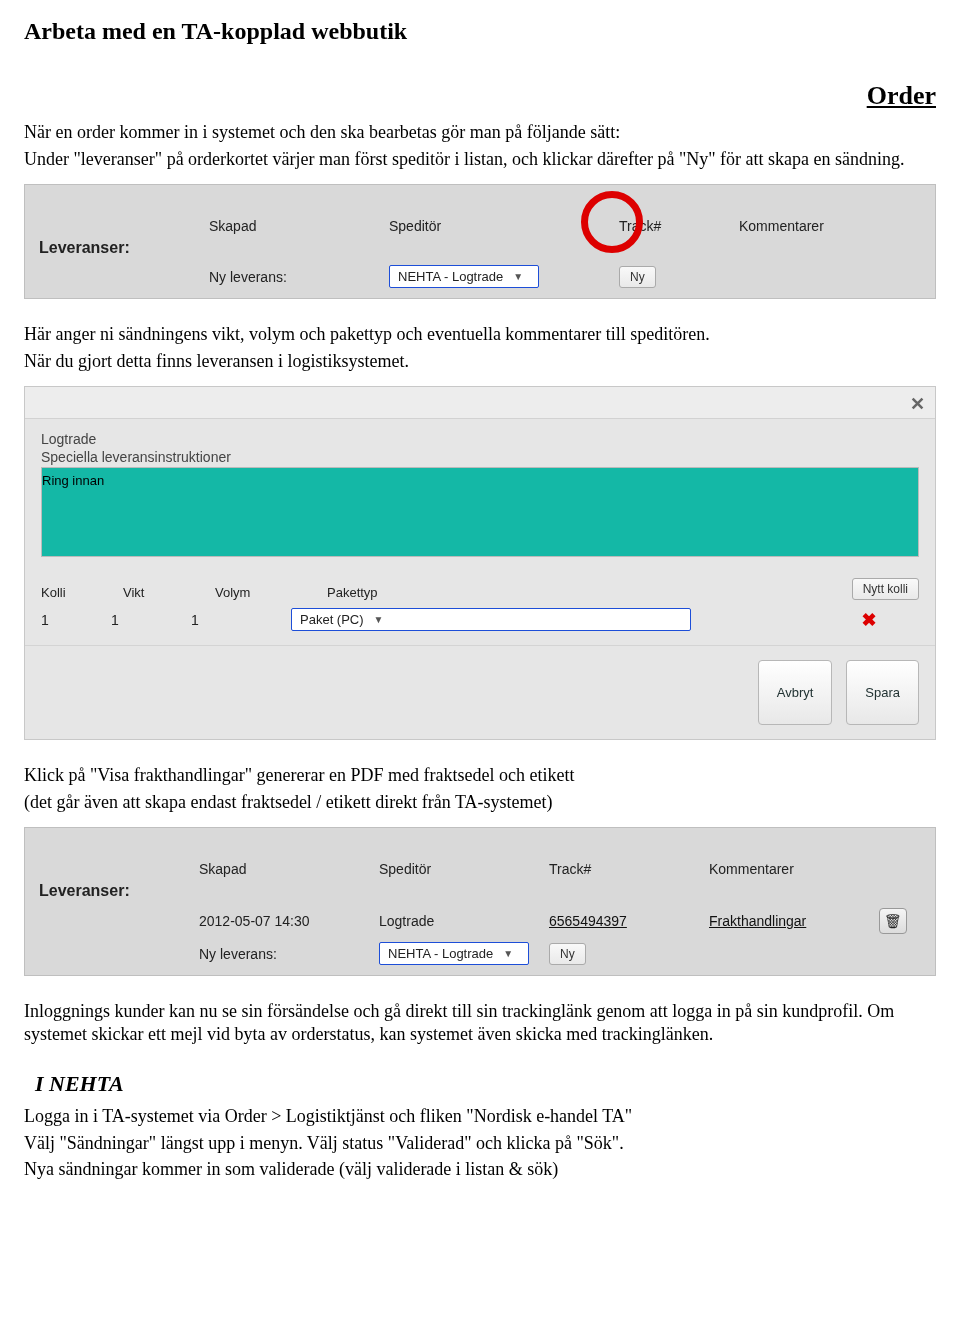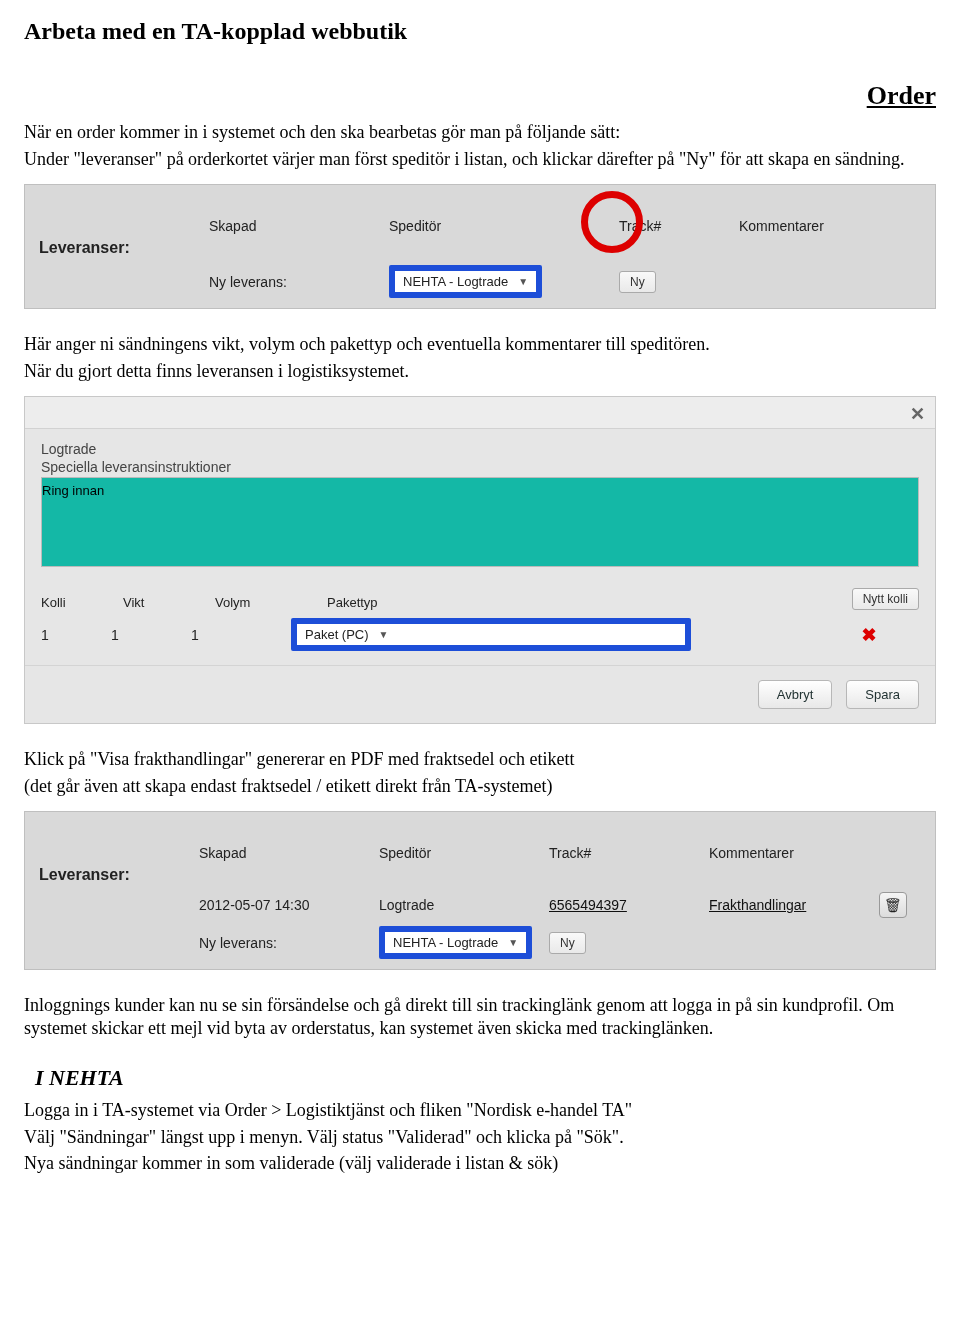--- a/index.html
+++ b/index.html
@@ -48,21 +48,21 @@
     position: relative;
   }
   .lbl-bold { font-weight: bold; font-size: 16px; margin-top: 44px; }
   .col-h { font-size: 14px; }
 
   
   #panel1 .headrow { display: grid; grid-template-columns: 170px 180px 230px 120px 1fr; align-items: center; }
   #panel1 .datarow { display: grid; grid-template-columns: 170px 180px 230px 120px 1fr; align-items: center; margin-top: 8px; }
   .dropdown {
     display: inline-flex; align-items: center; 
-    background: #fff; border: 6px solid #1d4ed8; padding: 3px 8px;
+    background: #fff; border: 1px solid #1d4ed8; padding: 3px 8px;
     min-width: 150px; font-size: 13px; border-radius: 2px;
   }
   .dropdown .chev { font-size: 10px; color: #555; margin-left: 10px; }
   .btn-sm {
     display: inline-block; background: linear-gradient(#f9f9f9,#e9e9e9);
     border: 1px solid #aaa; border-radius: 3px; padding: 3px 10px;
     font-size: 12px; color: #333;
   }
   .highlight-ring {
     position: absolute;
@@ -82,21 +82,21 @@
     width: 100%; height: 90px; background: #14b8a6; border: 1px solid #bbb;
     resize: none; font-family: Arial; font-size: 13px; padding: 5px 0;
   }
   #panel2 .kolli-head { display: grid; grid-template-columns: 60px 70px 90px 1fr 100px; align-items: end; gap: 22px; margin-top: 18px; font-size: 13px; color: #222; }
   #panel2 .kolli-row { display: grid; grid-template-columns: 60px 70px 90px 1fr 100px; align-items: center; gap: 10px; margin-top: 8px; }
   #panel2 .wide-dd { flex: 1; min-width: 400px; }
   .del-x { color: #d00; font-size: 18px; font-weight: bold; text-align: center; }
   #panel2 .dlg-foot { text-align: right; padding: 14px 16px 14px 16px; background: #e6e6e6; border-top: 1px solid #d4d4d4; }
   .btn {
     display: inline-block; background: linear-gradient(#fff,#e8e8e8);
-    border: 1px solid #b7b7b7; border-radius: 4px; padding: 6px 18px;
+    border: 1px solid #b7b7b7; border-radius: 4px; padding: 24px 18px;
     font-size: 13px; color: #233; margin-left: 10px;
   }
 
   
   #panel3 .grid-head { display: grid; grid-template-columns: 160px 180px 170px 160px 170px 50px; align-items: center; }
   #panel3 .grid-row { display: grid; grid-template-columns: 160px 180px 170px 160px 170px 50px; align-items: center; margin-top: 8px; }
   .underline { text-decoration: underline; color: #111; }
   .trash {
     display: inline-flex; align-items: center; justify-content: center;
     width: 28px; height: 26px; background: linear-gradient(#f5f5f5,#dcdcdc);

